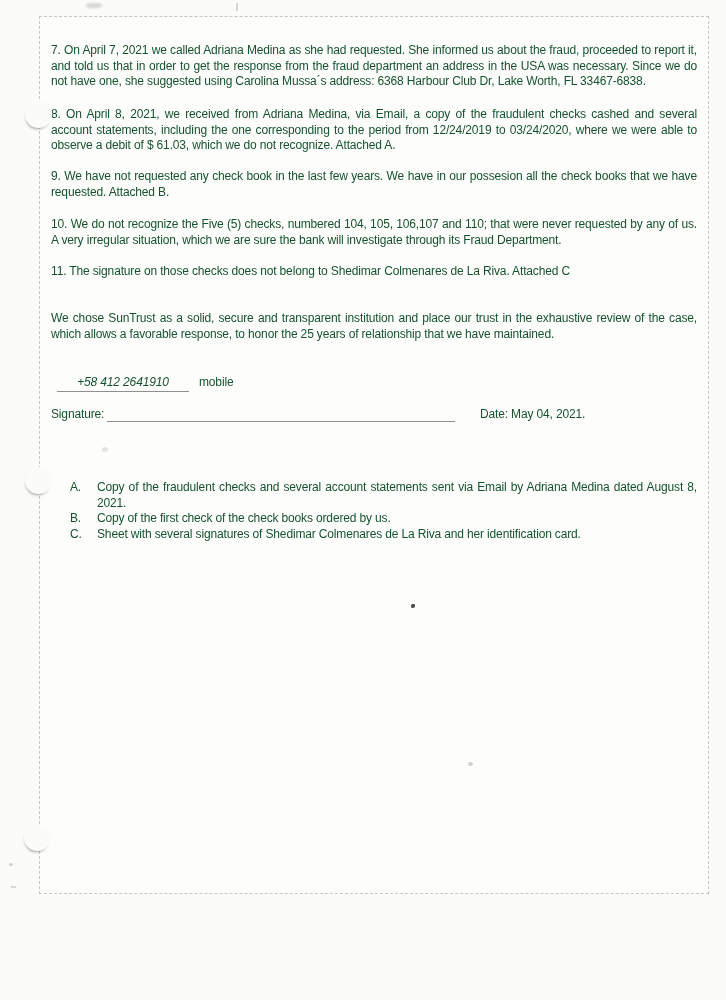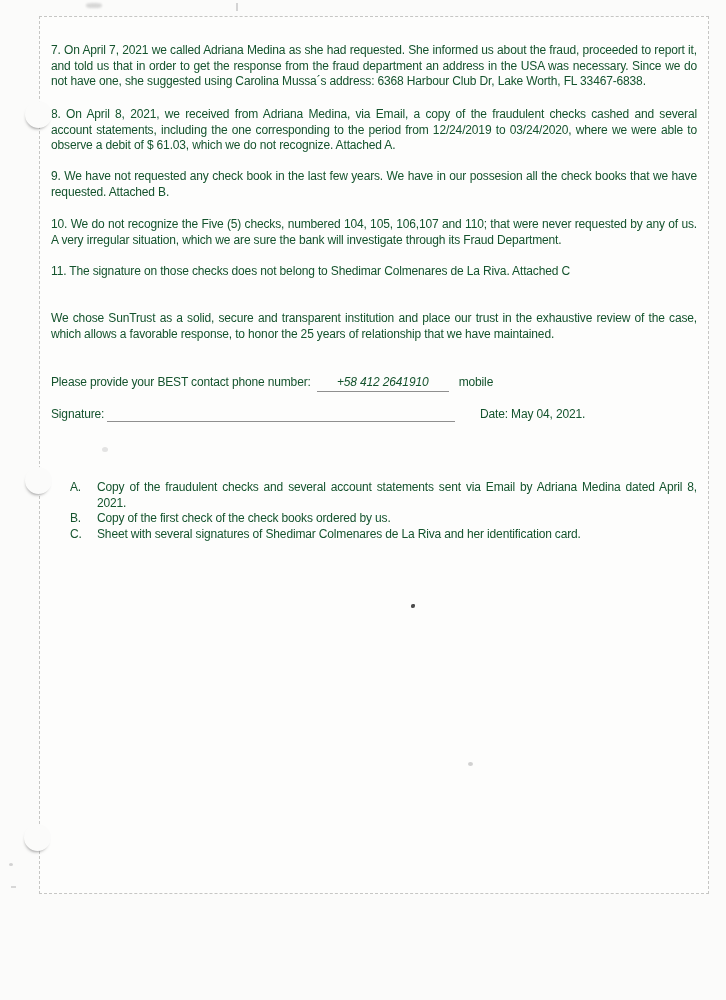--- a/index.html
+++ b/index.html
@@ -87,35 +87,34 @@
 <div class="punch" id="punch-bot"></div>
 
 <div class="para" id="para-7">7. On April 7, 2021 we called Adriana Medina as she had requested. She informed us about the fraud, proceeded to report it, and told us that in order to get the response from the fraud department an address in the USA was necessary. Since we do not have one, she suggested using Carolina Mussa´s address:  6368 Harbour Club Dr, Lake Worth, FL 33467-6838.</div>
 <div class="para" id="para-8">8. On April 8, 2021, we received from Adriana Medina, via Email, a copy of the fraudulent checks cashed and several account statements, including the one corresponding to the period from 12/24/2019 to 03/24/2020, where we were able to observe a debit of $ 61.03, which we do not recognize. Attached A.</div>
 <div class="para" id="para-9">9. We have not requested any check book in the last few years. We have in our possesion all the check books that we have requested. Attached B.</div>
 <div class="para" id="para-10">10. We do not recognize the Five (5) checks, numbered 104, 105, 106,107 and 110; that were never requested by any of us. A very irregular situation, which we are sure the bank will investigate through its Fraud Department.</div>
 <div class="para single" id="para-11">11. The signature on those checks does not belong to Shedimar Colmenares de La Riva. Attached C</div>
 <div class="para" id="para-closing">We chose SunTrust as a solid, secure and transparent institution and place our trust in the exhaustive review of the case, which allows a favorable response, to honor the 25 years of relationship that we have maintained.</div>
 
 <div class="para" id="phone-line">
-  <span>Please provide your BEST contact phone number:</span>
   <span class="fill-line" id="phone-underline">+58 412 2641910</span>
   <span id="phone-mobile">mobile</span>
 </div>
 
 <div class="para single" id="signature-line">
   <span>Signature:</span>
   <span class="fill-line" id="signature-underline"></span>
   <span id="date-label">Date: May 04, 2021.</span>
 </div>
 
 <div class="para single" id="attached-block">
   <div class="att-row">
     <span class="att-letter">A.</span>
-    <span class="att-text">Copy of the fraudulent checks and several account statements sent via Email by Adriana Medina dated April 8, 2021.</span>
+    <span class="att-text">Copy of the fraudulent checks and several account statements sent via Email by Adriana Medina dated August 8, 2021.</span>
   </div>
   <div class="att-row">
     <span class="att-letter">B.</span>
     <span class="att-text">Copy of the first check of the check books ordered by us.</span>
   </div>
   <div class="att-row">
     <span class="att-letter">C.</span>
     <span class="att-text">Sheet with several signatures of Shedimar Colmenares de La Riva and her identification card.</span>
   </div>
 </div>

